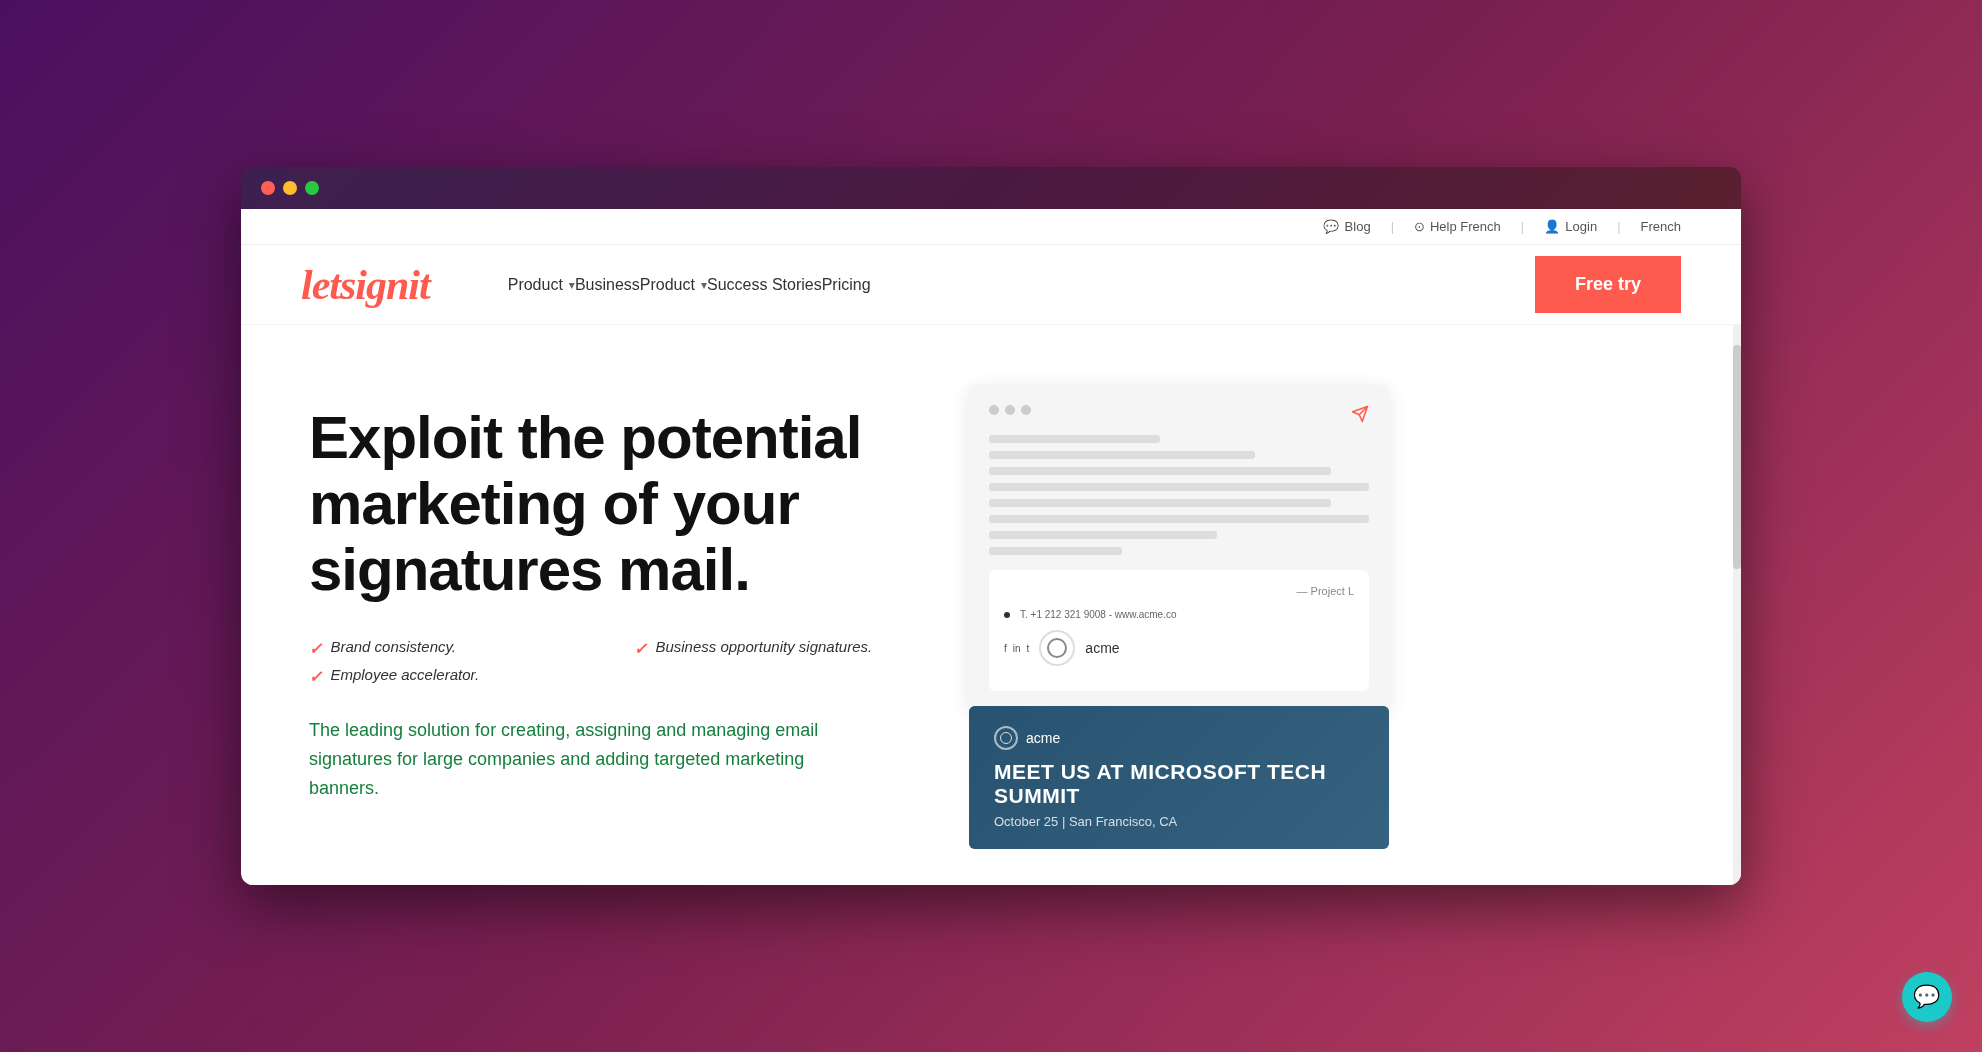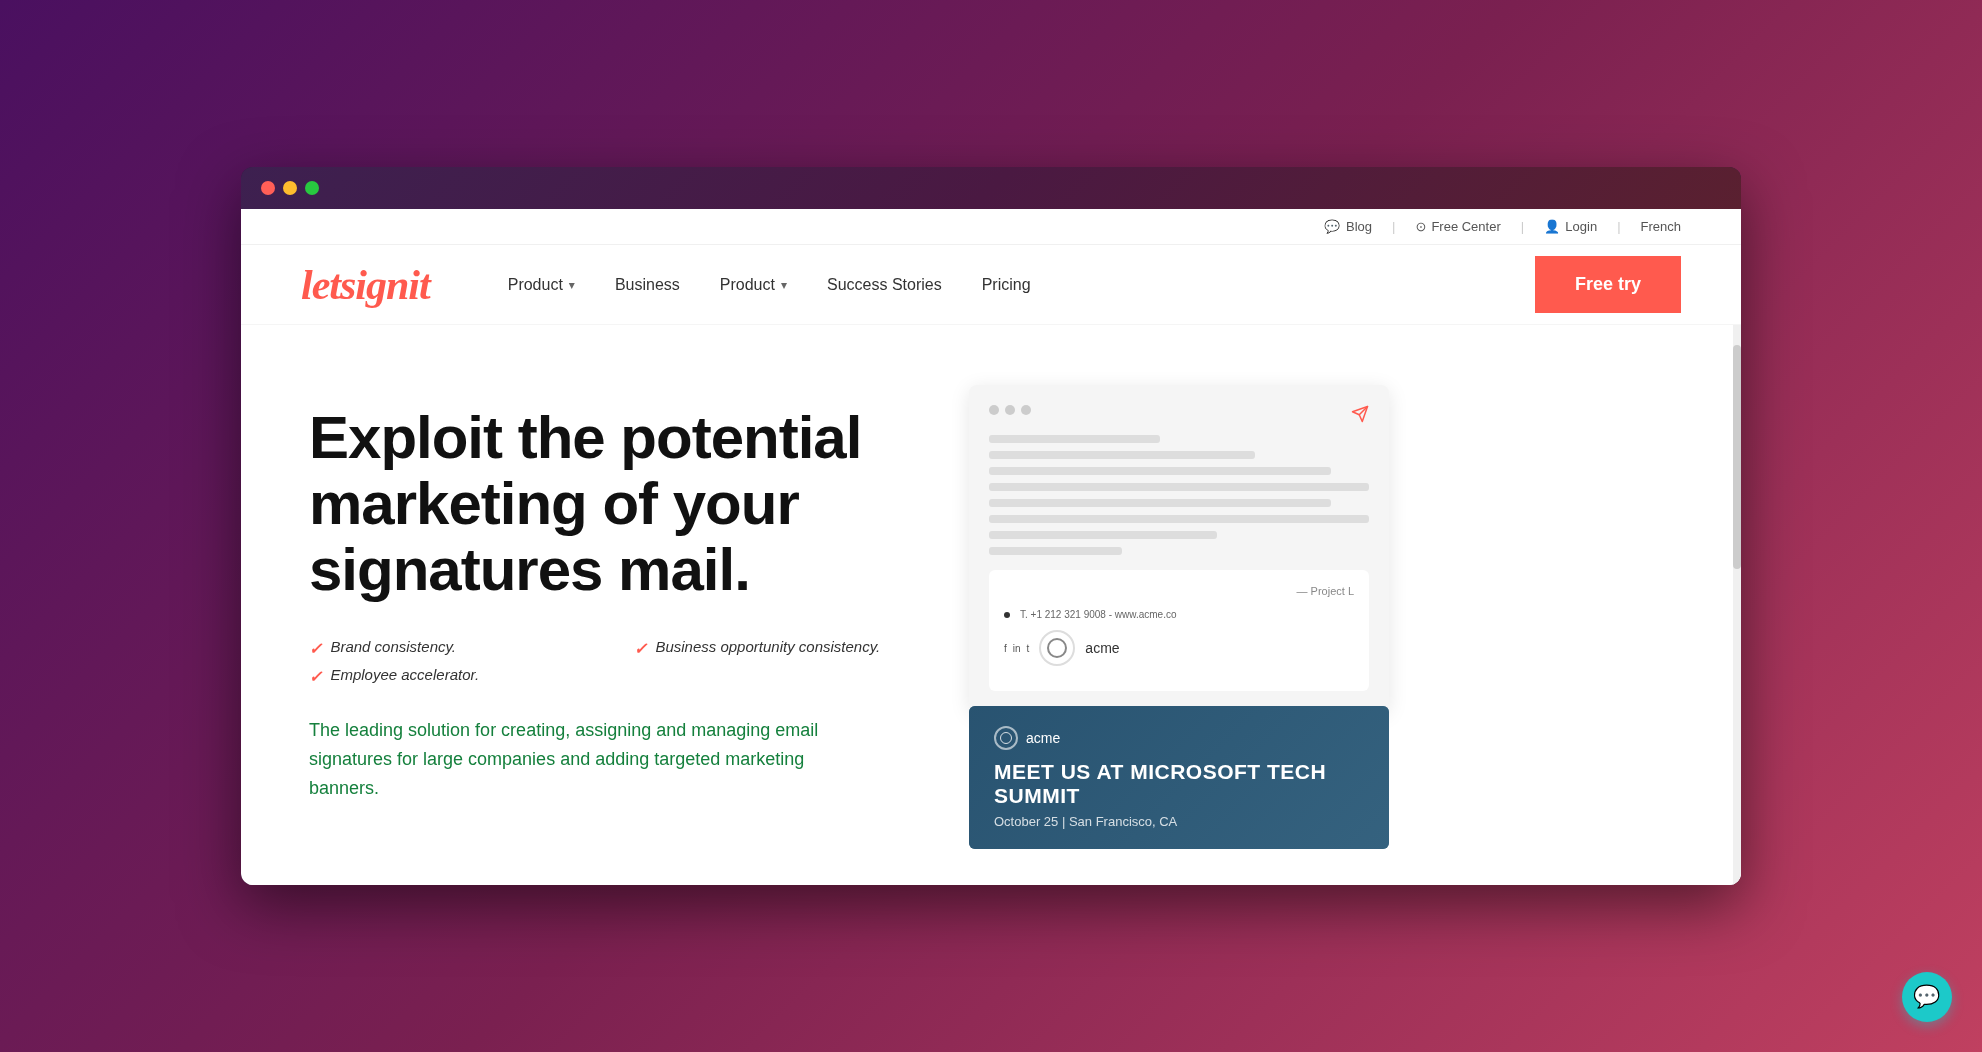--- a/index.html
+++ b/index.html
@@ -91,21 +91,20 @@
       color: #ff5a4e;
       font-family: 'Georgia', cursive;
       font-style: italic;
       letter-spacing: -1px;
       line-height: 1;
     }
 
     .nav-links {
       display: flex;
       align-items: center;
-      gap: 40px;
       flex: 1;
     }
 
     .nav-link {
       font-size: 16px;
       color: #333;
       cursor: pointer;
       display: flex;
       align-items: center;
       gap: 6px;
@@ -431,21 +430,21 @@
   <div class="page-content">
 
     <div class="utility-bar">
       <div class="utility-bar-item">
         <span>💬</span>
         <span>Blog</span>
       </div>
       <span class="utility-bar-separator">|</span>
       <div class="utility-bar-item">
         <span>⊙</span>
-        <span>Free Center</span>
+        <span>Help French</span>
       </div>
       <span class="utility-bar-separator">|</span>
       <div class="utility-bar-item">
         <span>👤</span>
         <span>Login</span>
       </div>
       <span class="utility-bar-separator">|</span>
       <div class="utility-bar-item">
         <span>French</span>
       </div>
@@ -485,21 +484,21 @@
       <div class="hero-content">
         <h1 class="hero-headline">Exploit the potential marketing of your signatures mail.</h1>
 
         <div class="hero-features">
           <div class="feature-item">
             <span class="check-icon">✓</span>
             <span>Brand consistency.</span>
           </div>
           <div class="feature-item">
             <span class="check-icon">✓</span>
-            <span>Business opportunity consistency.</span>
+            <span>Business opportunity signatures.</span>
           </div>
           <div class="feature-item">
             <span class="check-icon">✓</span>
             <span>Employee accelerator.</span>
           </div>
         </div>
 
         <p class="hero-description">The leading solution for creating, assigning and managing email signatures for large companies and adding targeted marketing banners.</p>
       </div>
 

